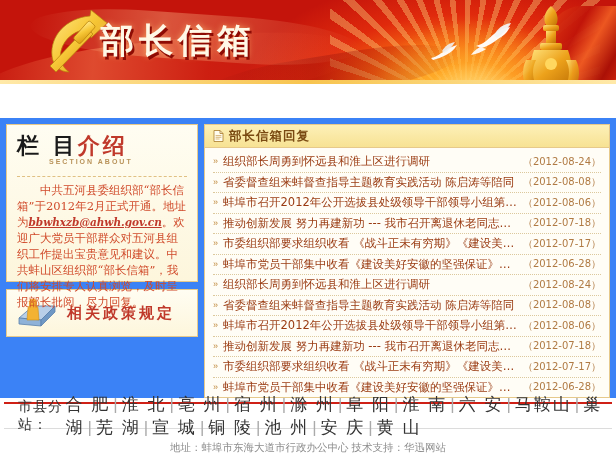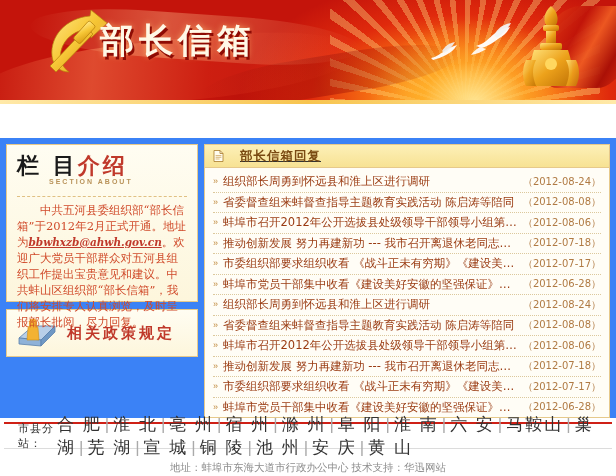--- a/index.html
+++ b/index.html
@@ -19,21 +19,21 @@
     position: relative;
     width: 616px;
     height: 476px;
     background: #ffffff;
   }
 
   
   .banner {
     position: relative;
     width: 616px;
-    height: 104px;
+    height: 84px;
     overflow: hidden;
     background: #c9180f;
     background:
       radial-gradient(ellipse 220px 120px at 460px 96px, #ffd24d 0%, #ffb02a 18%, #f56a12 42%, #e02a0c 68%, #c4140b 100%),
       linear-gradient(90deg, #b51109 0%, #d11a0d 28%, #e0240f 50%, #e8350f 70%, #d81c0c 100%);
   }
   .banner .rays {
     position: absolute;
     left: 330px; top: -70px;
     width: 270px; height: 240px;
@@ -197,23 +197,22 @@
     flex-direction: column;
     overflow: hidden;
   }
   .sec-head {
     height: 22px;
     background: linear-gradient(180deg, #fdf0b8 0%, #f7e293 100%);
     border-bottom: 1px solid #e6c98b;
     display: flex;
     align-items: center;
     padding: 0 8px;
-    gap: 16px;
+    gap: 5px;
     flex: 0 0 22px;
-    text-decoration: underline;
   }
   .sec-head .doc-icon { width: 11px; height: 12px; }
   .sec-head .label {
     font-family: "DejaVu Serif", "Liberation Serif", serif;
     font-size: 12.5px;
     font-weight: bold;
     color: #7a4a12;
     letter-spacing: 1px;
   }
   .news-list {
@@ -256,21 +255,21 @@
     margin: 4px 4px 0 4px;
     border-top: 2px solid #cf2016;
     background: #ffffff;
     height: 26px;
     display: flex;
     align-items: center;
     padding-left: 14px;
     box-sizing: border-box;
   }
   .city-bar .lbl {
-    font-size: 11px;
+    font-size: 14px;
     color: #333;
     letter-spacing: 1px;
     margin-right: 2px;
   }
   .city-bar .cities {
     font-size: 17px;
     color: #333;
     letter-spacing: 1px;
   }
   .city-bar .cities .sep { color: #aaa; margin: 0 3px; }

